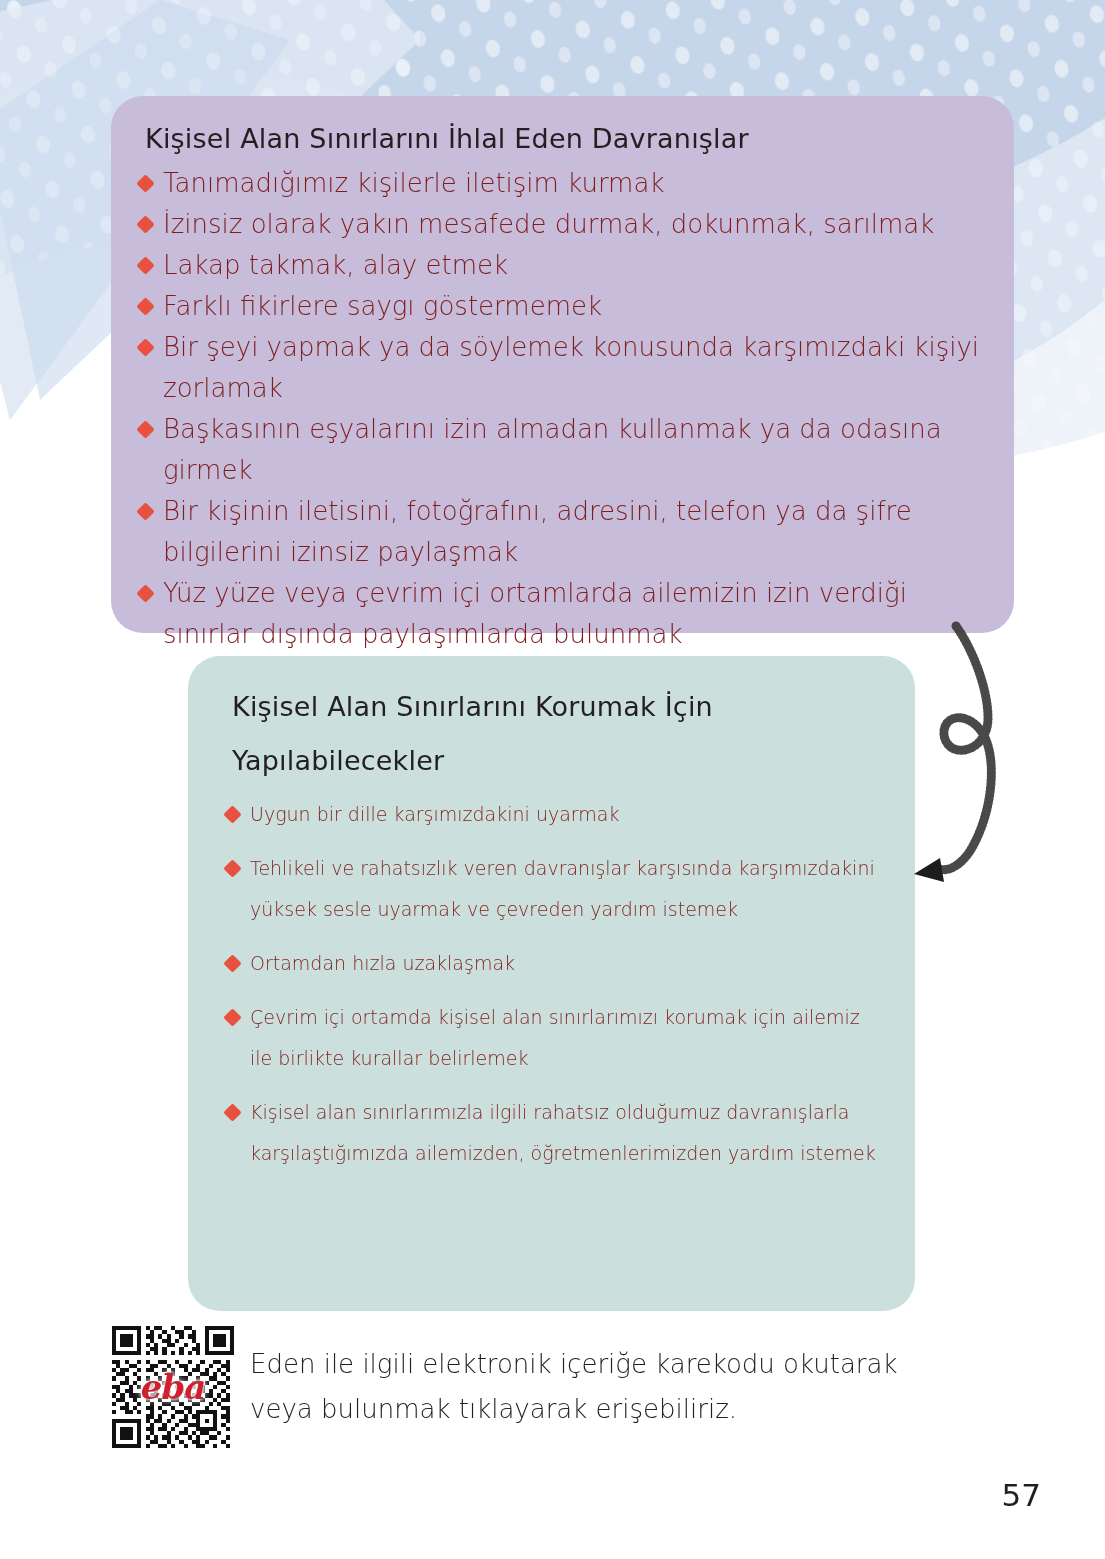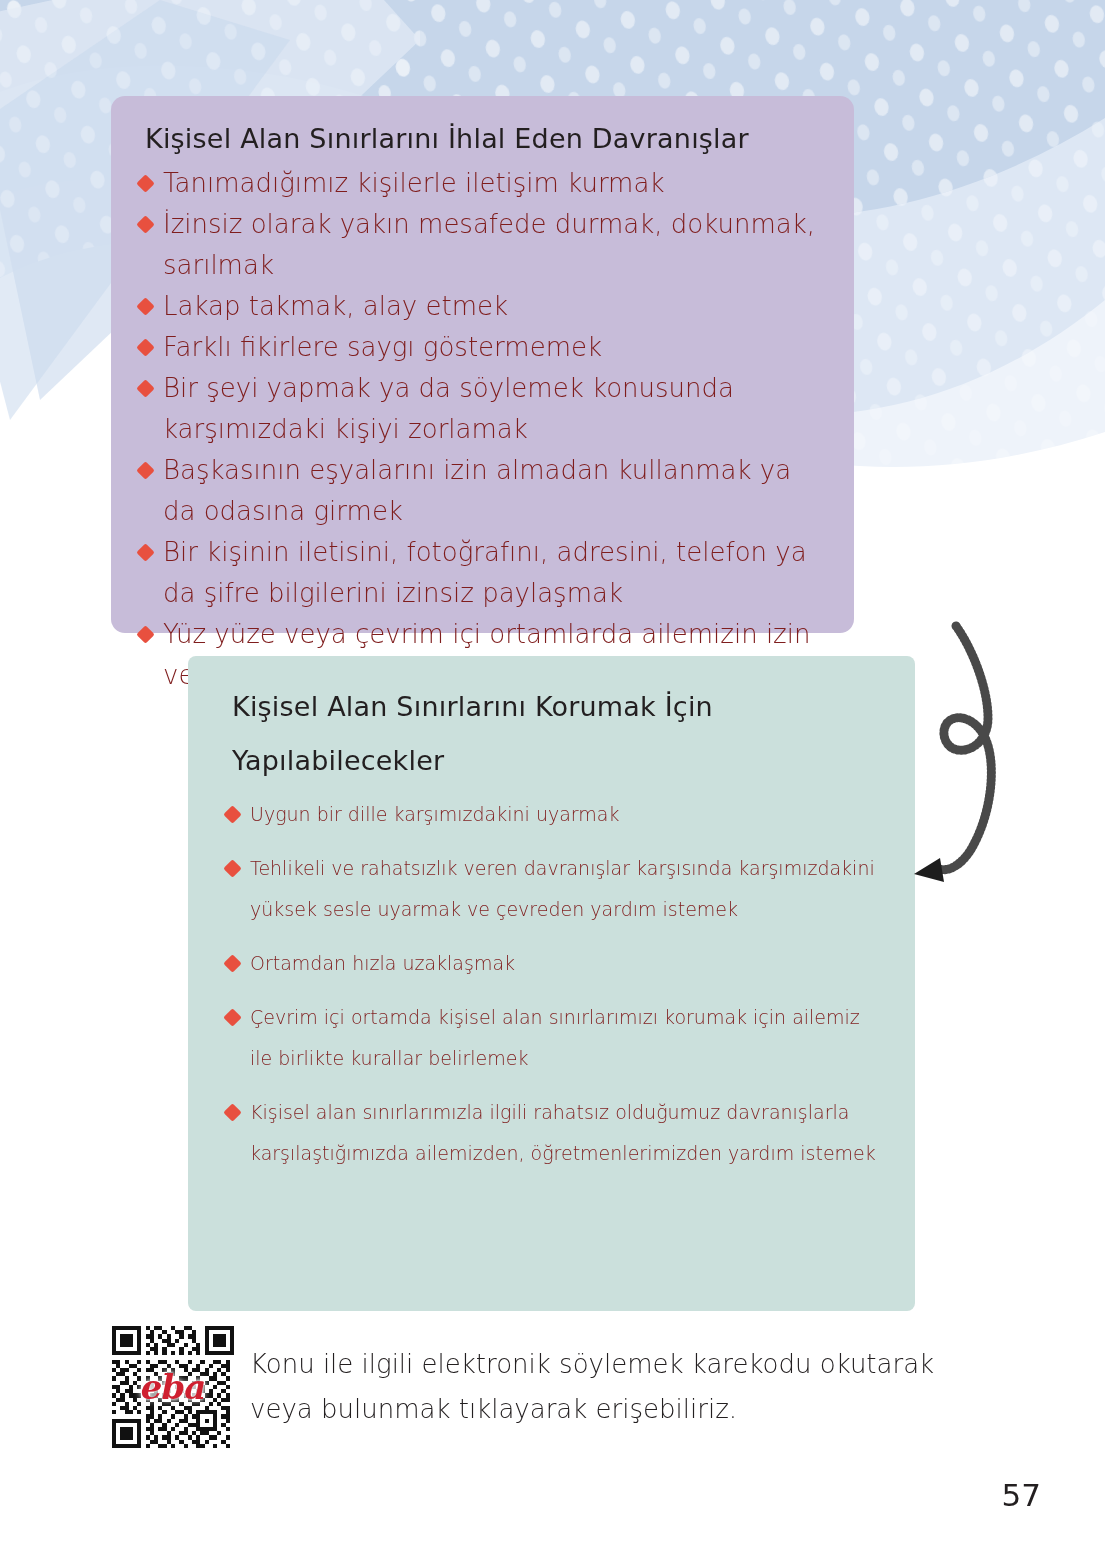--- a/index.html
+++ b/index.html
@@ -34,33 +34,33 @@
   }
 
   
   .card {
     position: absolute;
     box-sizing: border-box;
   }
   #card-violations {
     left: 111px;
     top: 96px;
-    width: 743px;
+    width: 903px;
     height: 537px;
     background: #c7bcd9;
-    border-radius: 14px;
+    border-radius: 32px;
     padding: 26px 34px 18px 18px;
   }
   #card-protections {
     left: 188px;
     top: 656px;
     width: 727px;
     height: 655px;
     background: #cbe0dc;
-    border-radius: 8px;
+    border-radius: 32px;
     padding: 24px 30px 18px 22px;
   }
 
   .card-title {
     font-family: "DejaVu Sans", sans-serif;
     font-weight: 400;
     color: #231f20;
     letter-spacing: .2px;
     margin: 0;
   }
@@ -521,20 +521,20 @@
           <rect x="14" y="28" width="1" height="1"></rect>
             <rect x="17" y="28" width="1" height="1"></rect>
           <rect x="20" y="28" width="2" height="1"></rect>
             <rect x="24" y="28" width="1" height="1"></rect>
           <rect x="27" y="28" width="1" height="1"></rect>
         </g>
       </svg>
       <span id="qr-logo">eba</span>
     </div>
     <div id="qr-caption">
-      <span class="caption-line">Konu ile ilgili elektronik söylemek karekodu okutarak</span>
+      <span class="caption-line">Eden ile ilgili elektronik içeriğe karekodu okutarak</span>
       <span class="caption-line">veya bulunmak tıklayarak erişebiliriz.</span>
     </div>
   </div>
 
   <div id="page-number">57</div>
 
 </div>
 
 </body></html>

